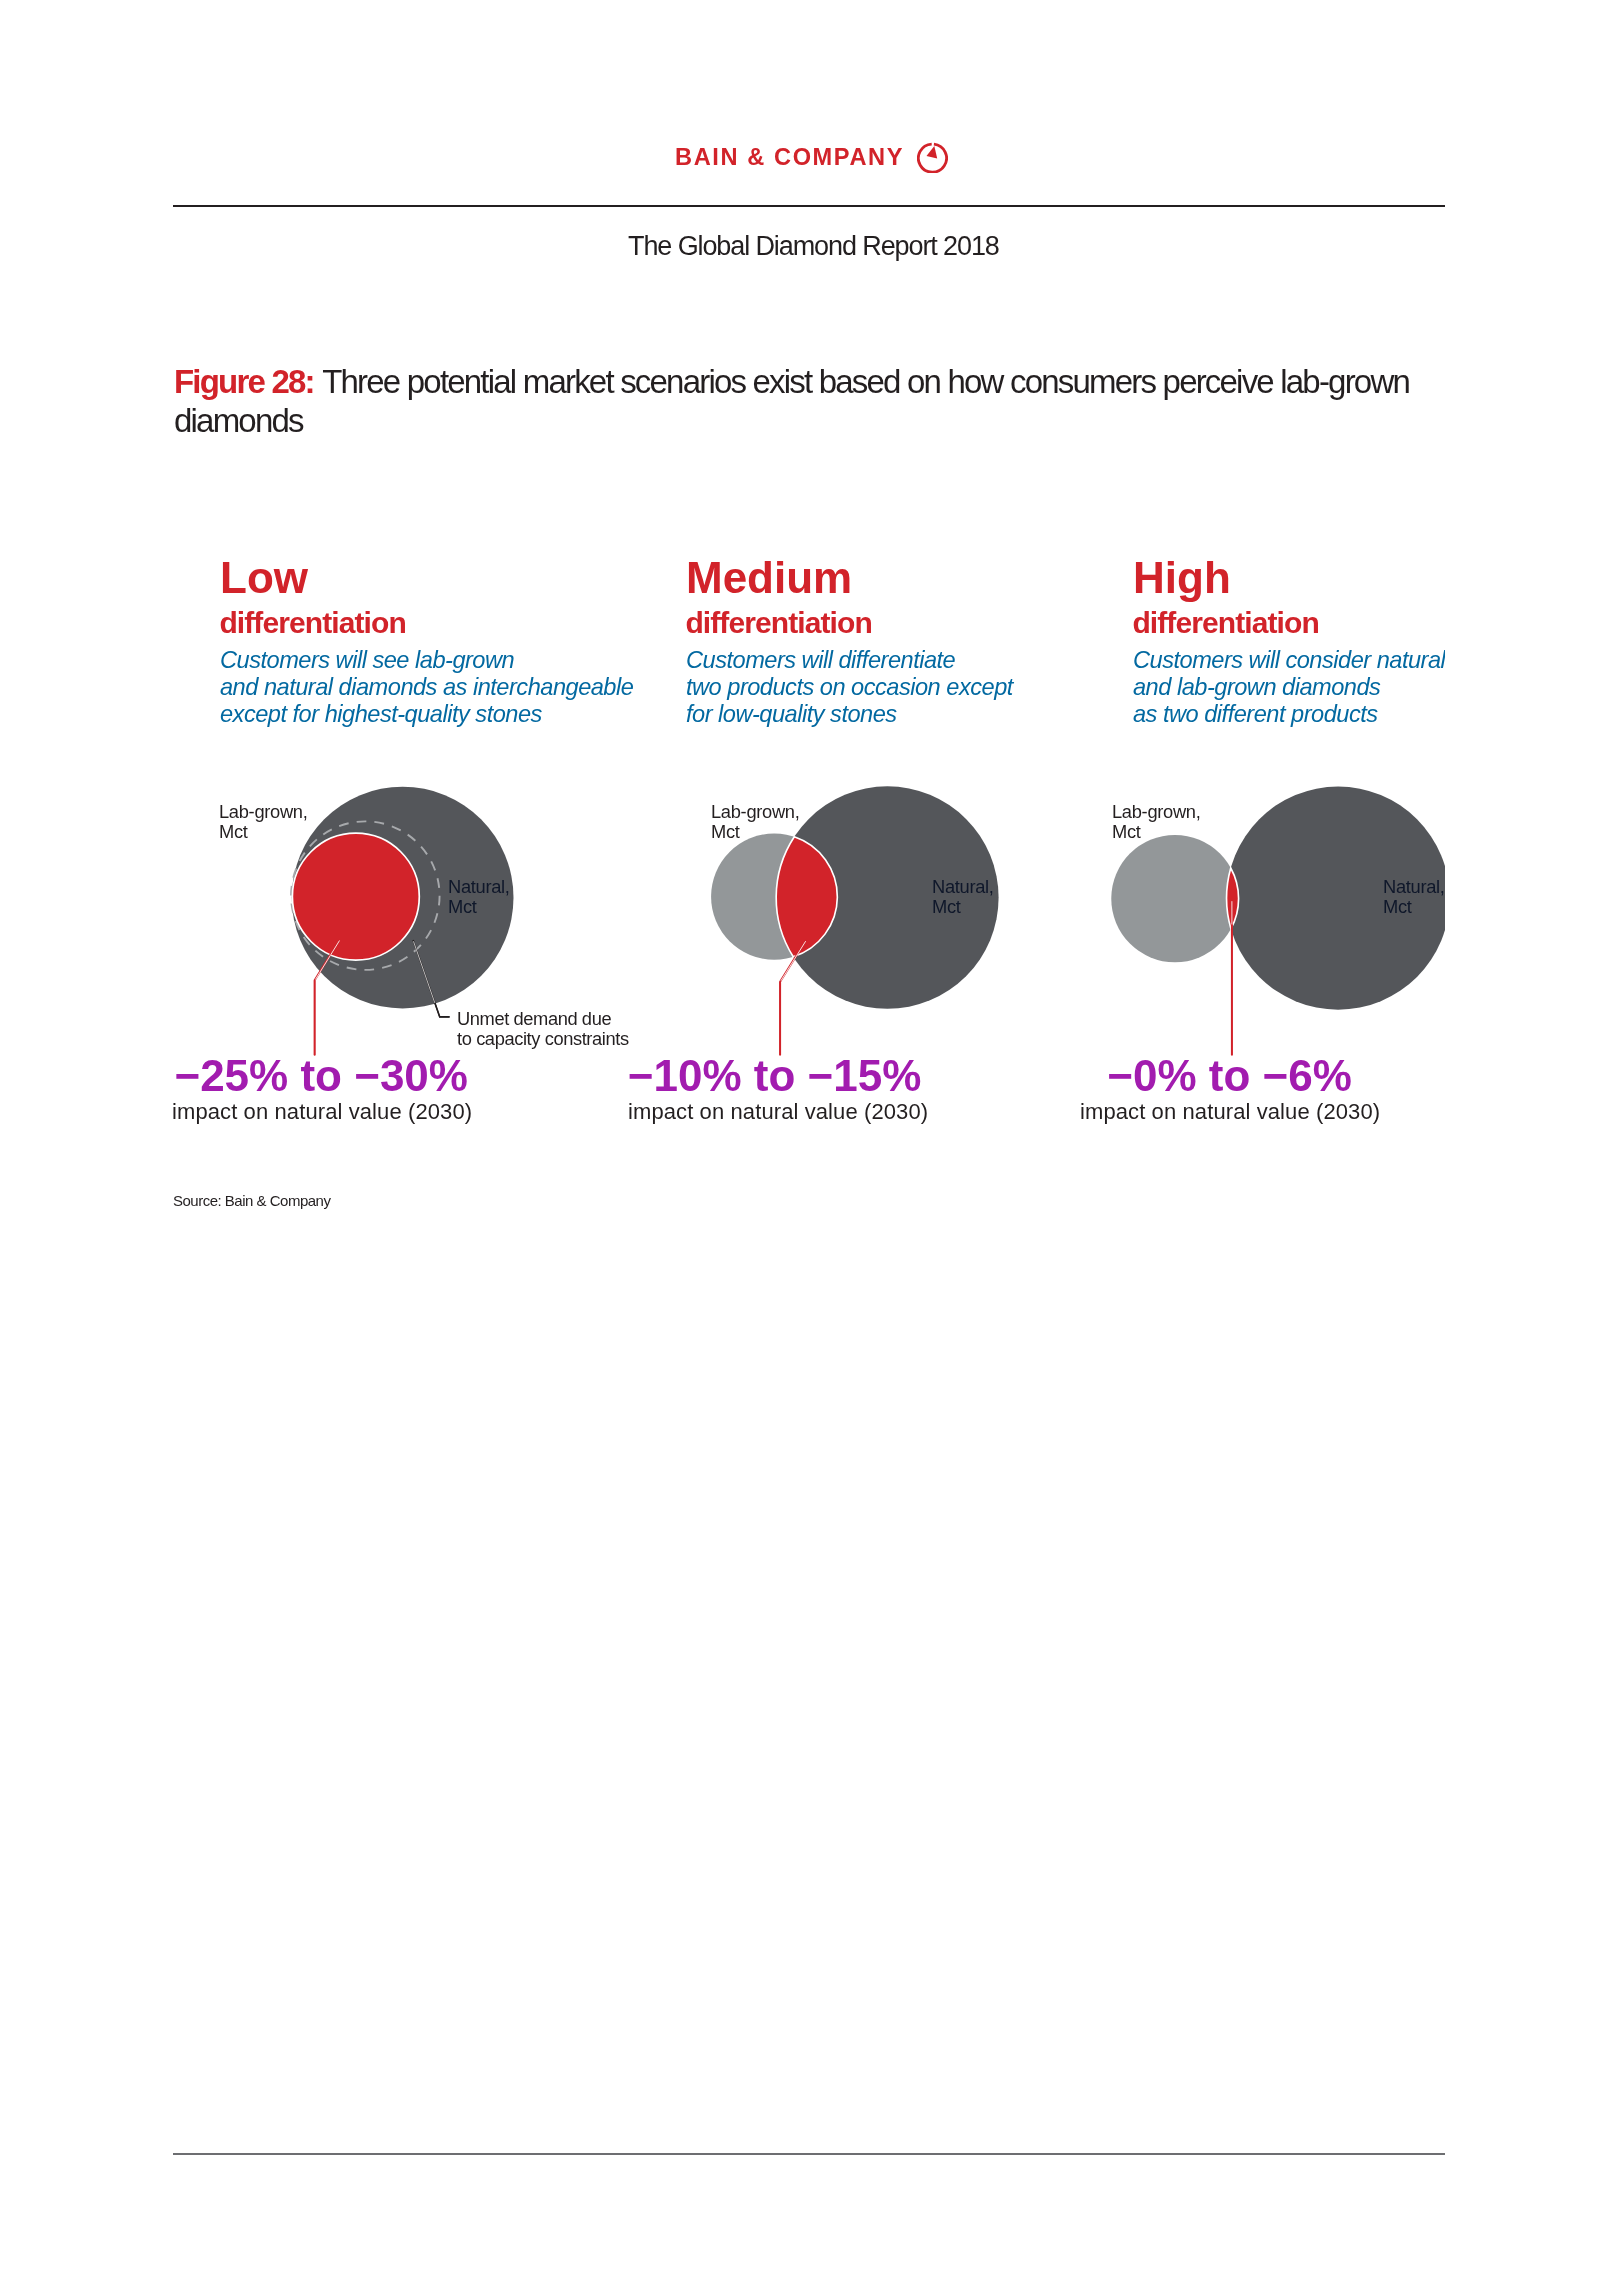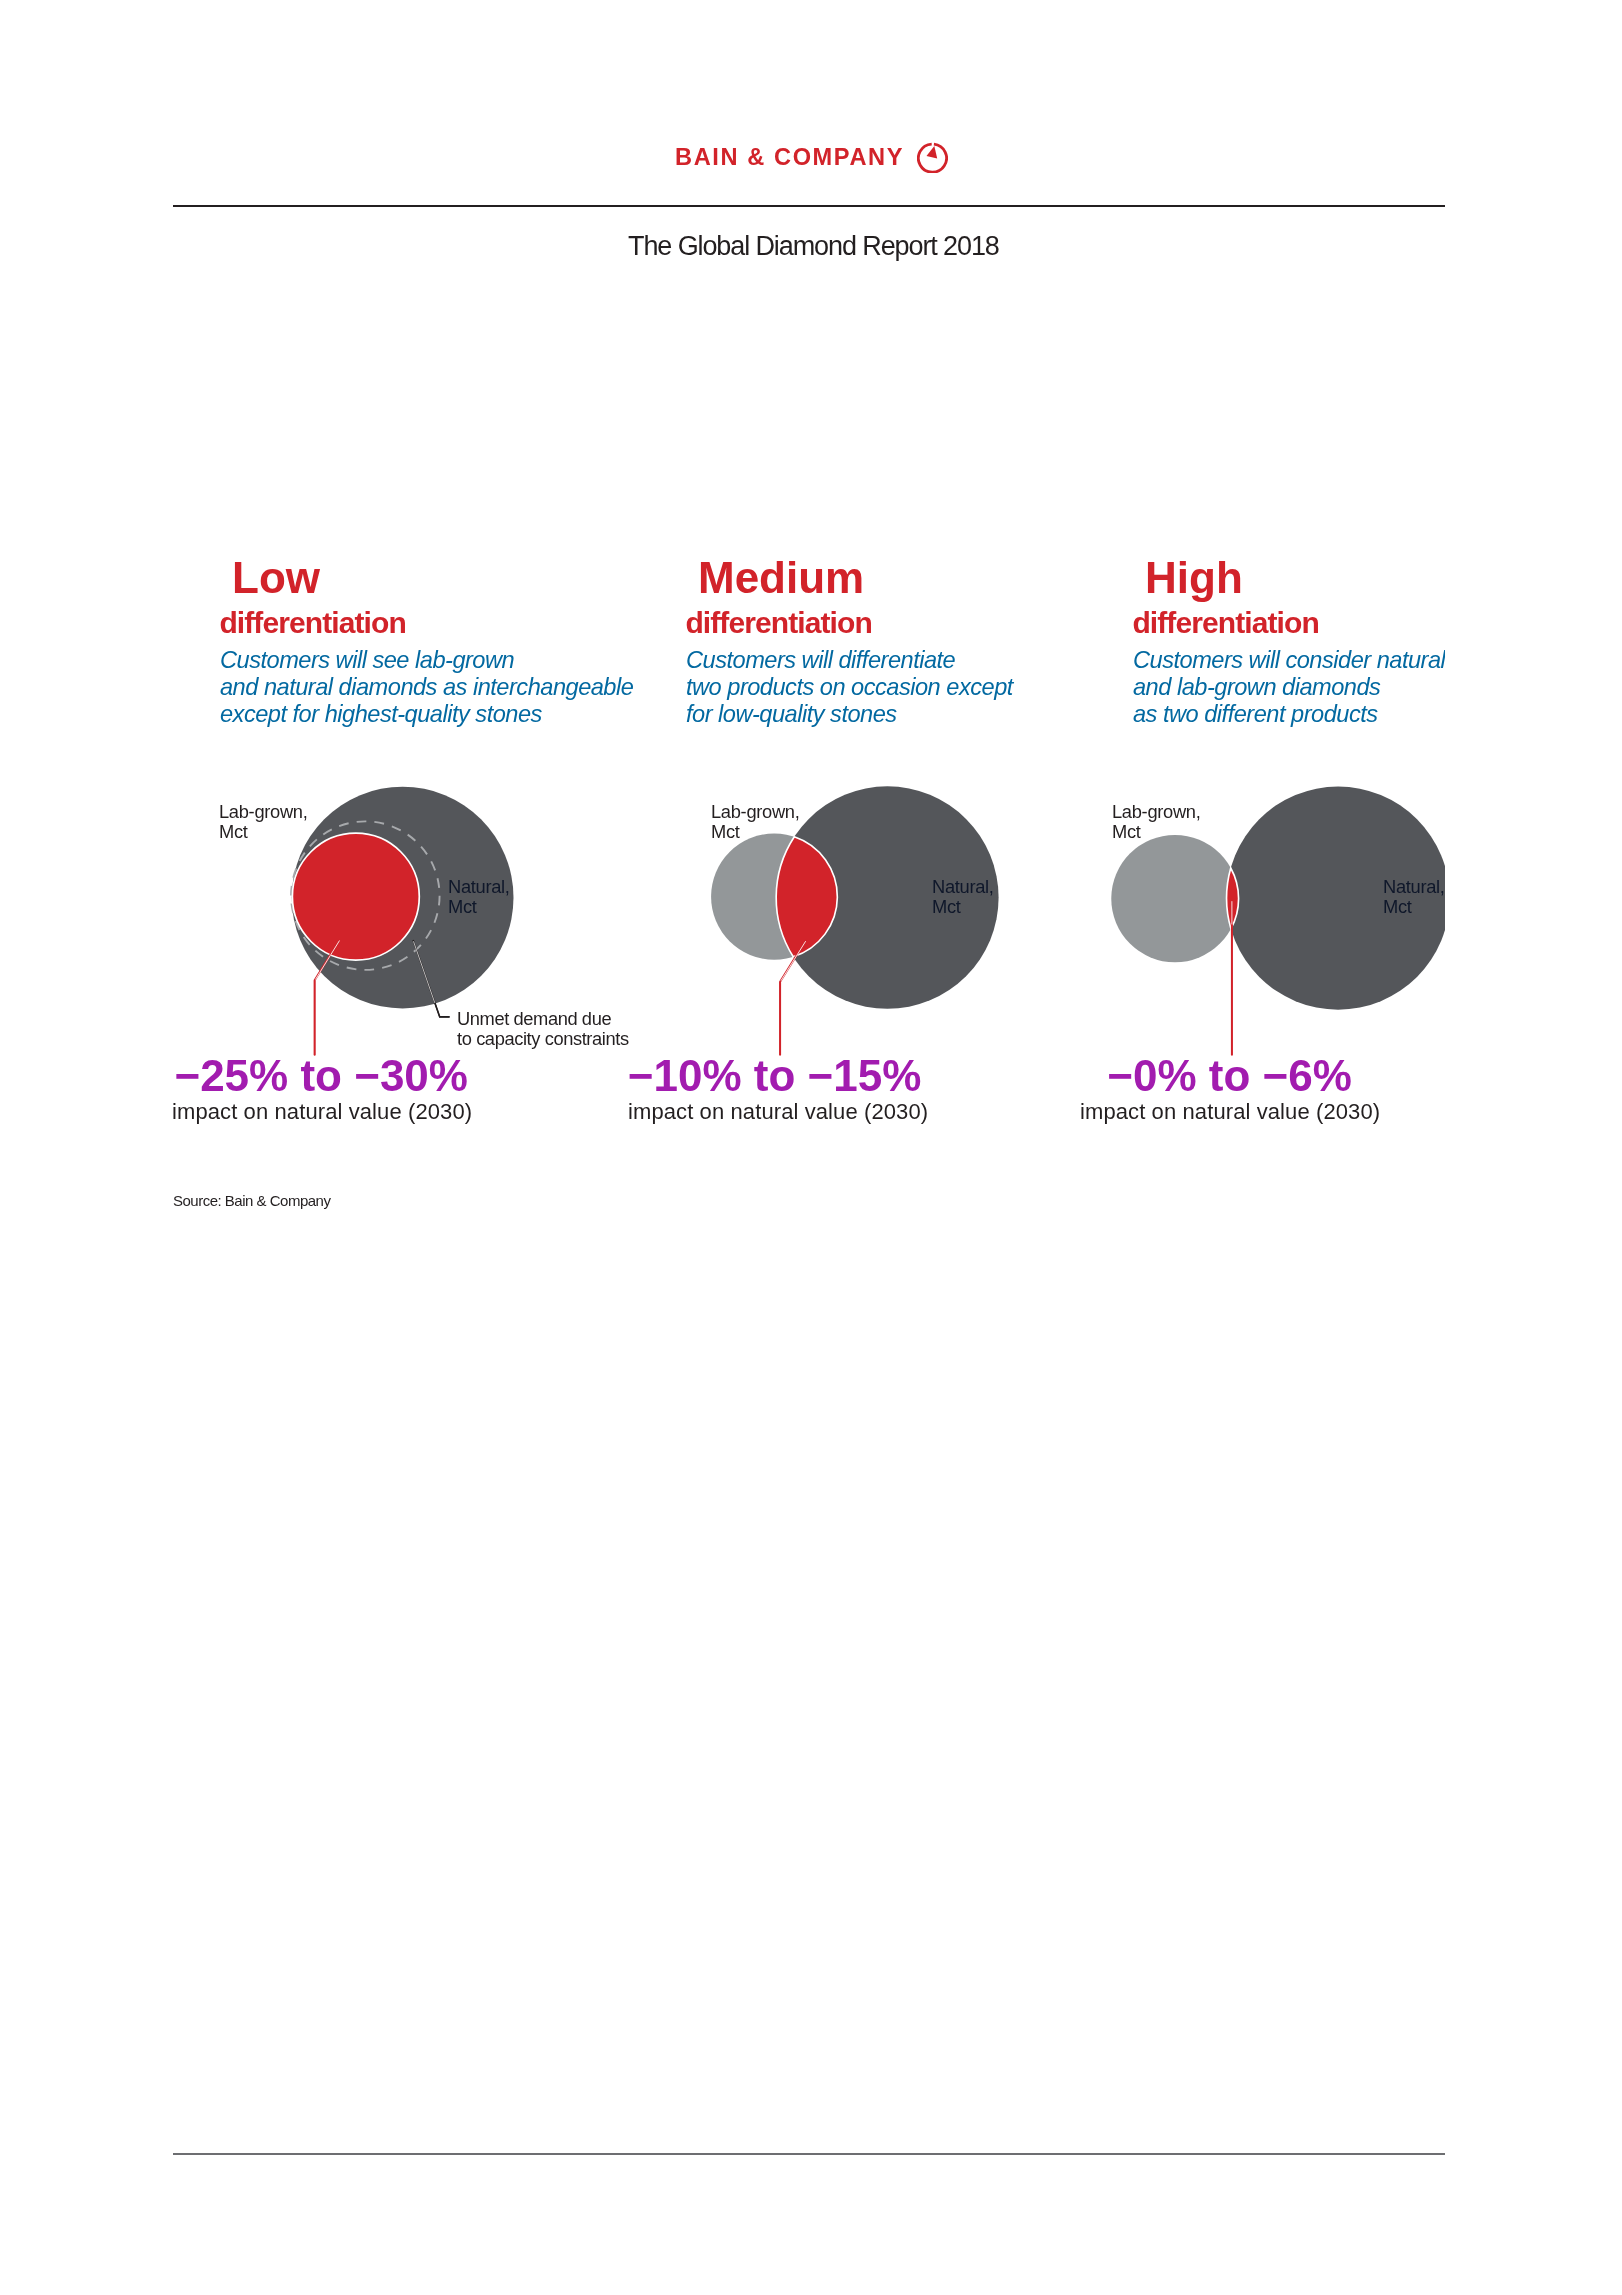--- a/index.html
+++ b/index.html
@@ -27,21 +27,21 @@
   .fig-text{white-space:pre-line;}
 
   
   .col{position:absolute;}
   .col1{left:222px;}
   .col2{left:688px;}
   .col3{left:1135px;}
   .col .heading{position:absolute;top:556px;left:-2px;white-space:nowrap;}
   .col .subheading{position:absolute;top:608px;left:-2.6px;white-space:nowrap;}
   .col .desc{position:absolute;top:647px;left:-2px;white-space:nowrap;}
-  .heading{font-size:44px;font-weight:bold;color:#D2232A;line-height:44px;margin-left:12px;}
+  .heading{font-size:44px;font-weight:bold;color:#D2232A;line-height:44px;}
   .subheading{font-size:30px;font-weight:bold;color:#D2232A;line-height:30px;letter-spacing:-0.9px;}
   .desc{font-size:23.6px;font-style:italic;color:#0369a1;line-height:27px;letter-spacing:-0.5px;}
 
   
   .venn{position:absolute;left:0;top:0;}
 
   .lab{position:absolute;font-size:18.3px;letter-spacing:-0.3px;color:#231F20;line-height:19.6px;}
   .lab1{left:219px;top:802px;}
   .lab2{left:711px;top:802px;}
   .lab3{left:1112px;top:802px;}
@@ -80,20 +80,24 @@
     <span class="logo-word">BAIN &amp; COMPANY</span>
     <svg class="logo-mark" viewBox="0 0 46 46" width="31" height="31">
       <path d="M25.08 3.11 A20.9 20.9 0 1 1 21.81 3.03" fill="none" stroke="#D2232A" stroke-width="4.2"></path>
       <path d="M25.7 6.1 L30.0 24.6 L14.1 20.7 Z" fill="#D2232A"></path>
     </svg>
   </div>
 
   <div class="rule-top"></div>
   <div class="doc-title">The Global Diamond Report 2018</div>
 
+  <div class="fig-title">
+    <span class="fig-label">Figure 28:</span><span class="fig-text">Three potential market scenarios exist based on how consumers perceive lab-grown
+diamonds</span>
+  </div>
 
   <div class="col col1">
     <div class="heading">Low</div>
     <div class="subheading">differentiation</div>
     <div class="desc">
       <div>Customers will see lab-grown</div>
       <div>and natural diamonds as interchangeable</div>
       <div>except for highest-quality stones</div>
     </div>
   </div>

